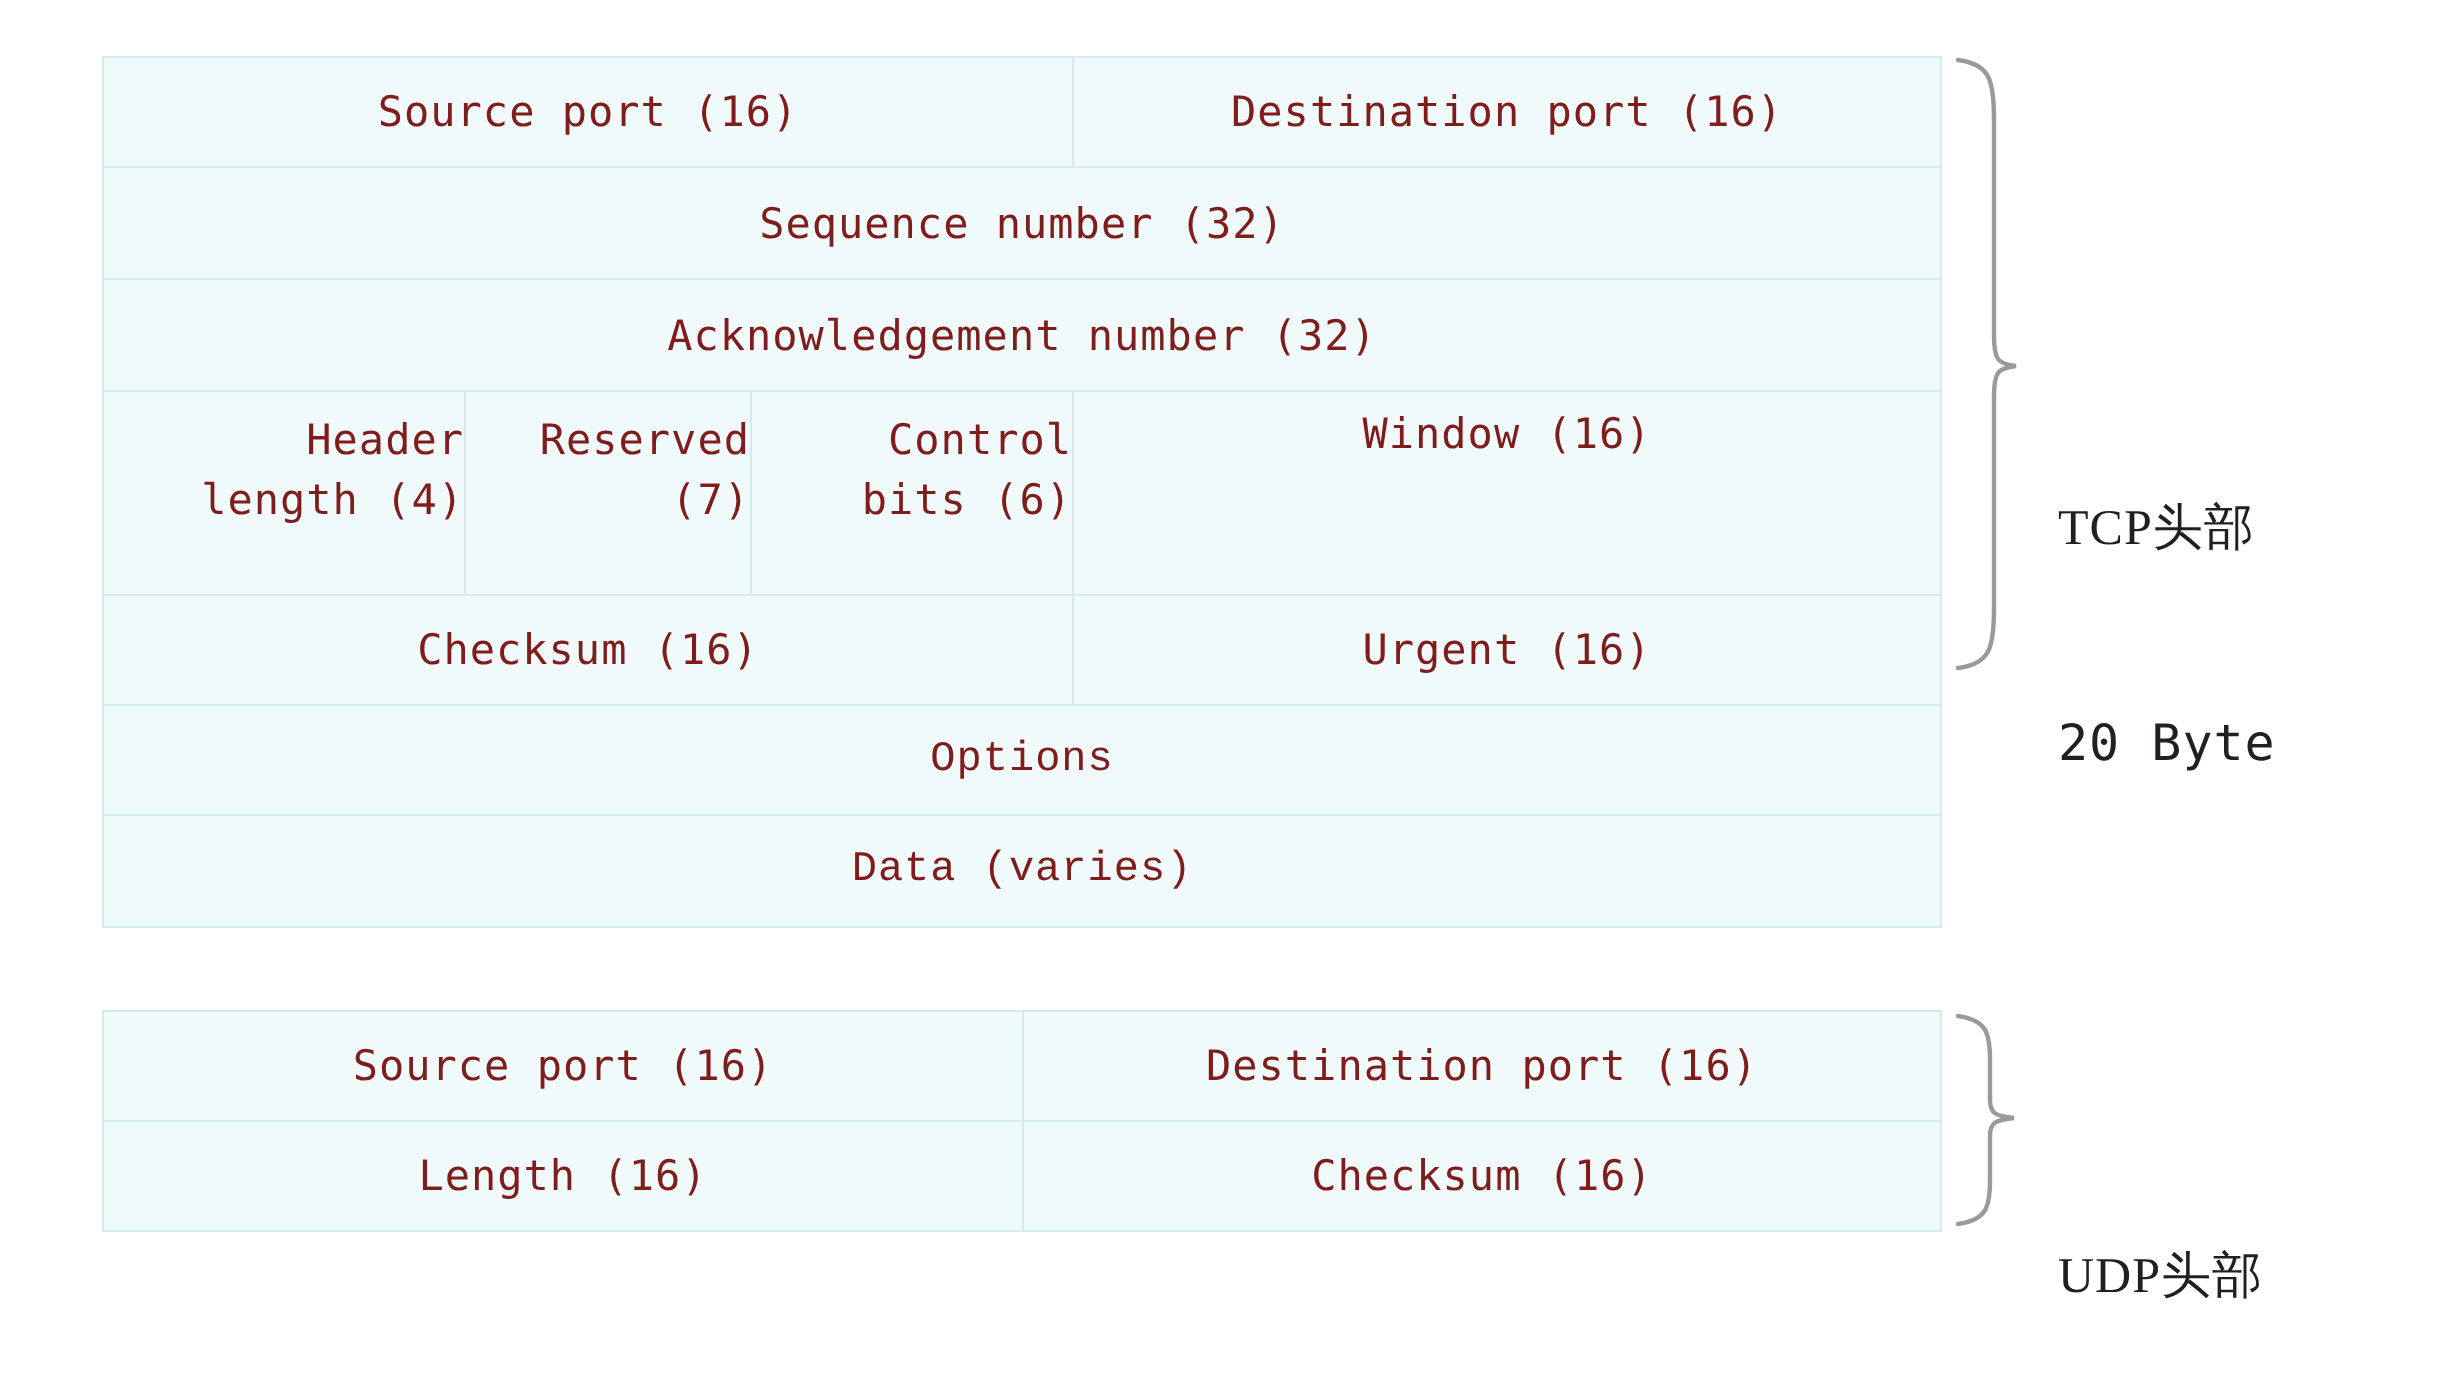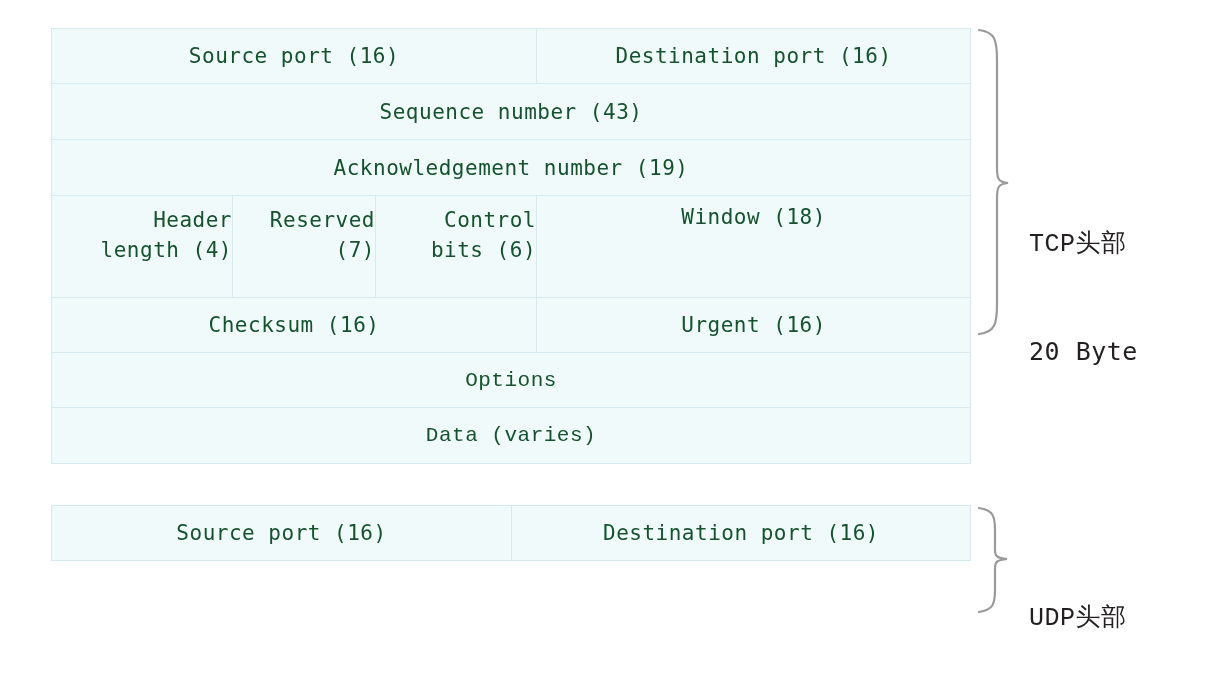--- a/index.html
+++ b/index.html
@@ -23,21 +23,21 @@
     table-layout: fixed;
     background: #f1fafb;
   }
   .pkt-table td {
     background: #f1fafb;
     border: 1px solid #d5eaee;
     text-align: center;
     vertical-align: middle;
     font-size: 21px;
     letter-spacing: 0.5px;
-    color: #14532d;
+    color: #7f1d1d;
     padding: 0;
     white-space: pre;
   }
   .pkt-table td.left {
     text-align: right;
     vertical-align: top;
     padding: 9px 0 0 10px;
     line-height: 1.45;
     white-space: normal;
   }
@@ -75,49 +75,50 @@
   }
   .annotation {
     position: absolute;
     font-size: 25px;
     line-height: 1.42;
     color: #231f20;
     letter-spacing: 0.5px;
     white-space: pre;
   }
   .annotation .cn {
-    font-family: Liberation Mono, monospace;
+    font-family: Liberation Serif, serif;
+    margin-top: 20px;
   }
 </style>
 </head>
 <body>
 
 <table class="pkt-table" id="tcp-table">
   <colgroup>
     <col style="width:181px">
     <col style="width:143px">
     <col style="width:161px">
     <col style="width:434px">
   </colgroup>
   <tbody>
     <tr class="r1">
       <td colspan="3">Source port (16)</td>
       <td>Destination port (16)</td>
     </tr>
     <tr class="r2">
-      <td colspan="4">Sequence number (43)</td>
+      <td colspan="4">Sequence number (32)</td>
     </tr>
     <tr class="r3">
-      <td colspan="4">Acknowledgement number (19)</td>
+      <td colspan="4">Acknowledgement number (32)</td>
     </tr>
     <tr class="r4">
       <td class="left">Header length (4)</td>
       <td class="left">Reserved (7)</td>
       <td class="left">Control bits (6)</td>
-      <td class="topcenter">Window (18)</td>
+      <td class="topcenter">Window (16)</td>
     </tr>
     <tr class="r5">
       <td colspan="3">Checksum (16)</td>
       <td>Urgent (16)</td>
     </tr>
     <tr class="r6">
       <td colspan="4">Options</td>
     </tr>
     <tr class="r7">
       <td colspan="4">Data (varies)</td>
@@ -137,20 +138,24 @@
 <table class="pkt-table" id="udp-table">
   <colgroup>
     <col style="width:460px">
     <col style="width:459px">
   </colgroup>
   <tbody>
     <tr>
       <td>Source port (16)</td>
       <td>Destination port (16)</td>
     </tr>
+    <tr>
+      <td>Length (16)</td>
+      <td>Checksum (16)</td>
+    </tr>
   </tbody>
 </table>
 
 <svg class="brace" id="udp-brace" style="left:975px; top:504px;" width="36" height="112" viewBox="0 0 36 112" fill="none">
   <path d="M4 4 C 18 6, 20 12, 20 26 L 20 46 C 20 53, 23 54, 32 55 C 23 56, 20 57, 20 64 L 20 86 C 20 100, 18 106, 4 108" stroke="#9a9a9a" stroke-width="2.2" fill="none" stroke-linecap="round"></path>
 </svg>
 
 <div class="annotation" id="udp-annotation" style="left:1029px; top:530px;">
   <div class="cn">UDP头部</div>
   

